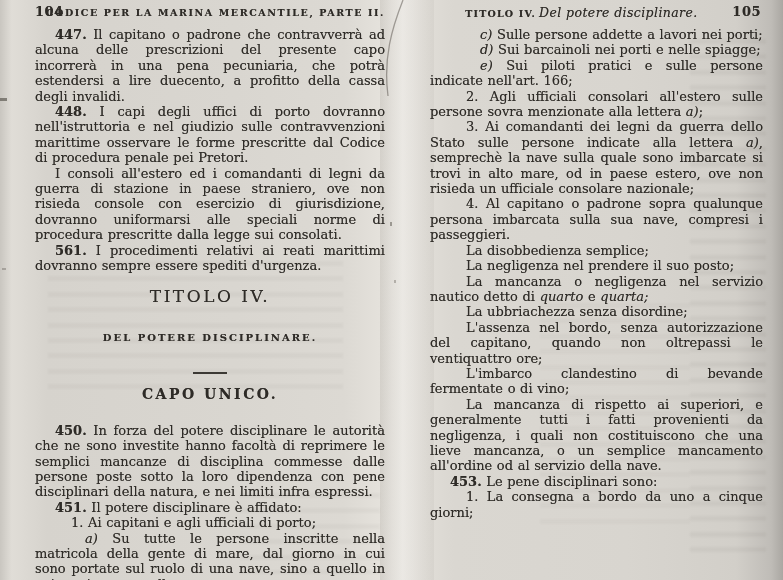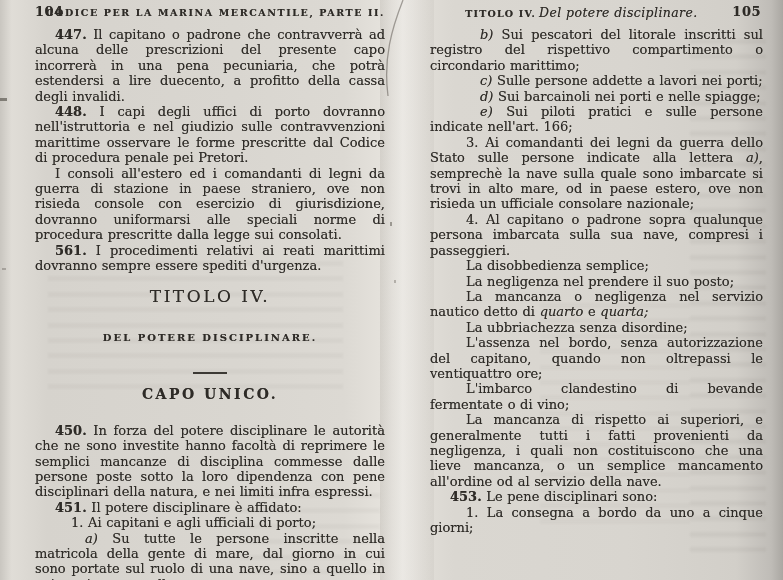--- a/index.html
+++ b/index.html
@@ -99,24 +99,24 @@
 
   <div class="col col-right">
     <div class="running running-right">
       <span class="rh-group">
         <span class="rh-titolo">TITOLO IV.</span>
         <span class="rh-subject">Del potere disciplinare.</span>
       </span>
       <span class="pagenum">105</span>
     </div>
     <div class="pbody" id="right-body">
-        <p class="para letter"><span class="ital">b)</span><span> Sui pescatori del litorale inscritti sul registro del rispettivo compartimento o circondario marittimo;</span></p>
         <p class="para letter"><span class="ital">c)</span><span> Sulle persone addette a lavori nei porti;</span></p>
         <p class="para letter"><span class="ital">d)</span><span> Sui barcainoli nei porti e nelle spiagge;</span></p>
         <p class="para letter"><span class="ital">e)</span><span> Sui piloti pratici e sulle persone indicate nell'art. 166;</span></p>
+        <p class="para item"><span>2. Agli ufficiali consolari all'estero sulle persone sovra menzionate alla lettera </span><span class="ital">a)</span><span>;</span></p>
         <p class="para item"><span>3. Ai comandanti dei legni da guerra dello Stato sulle persone indicate alla lettera </span><span class="ital">a)</span><span>, semprechè la nave sulla quale sono imbarcate si trovi in alto mare, od in paese estero, ove non risieda un ufficiale consolare nazionale;</span></p>
         <p class="para item"><span>4. Al capitano o padrone sopra qualunque persona imbarcata sulla sua nave, compresi i passeggieri.</span></p>
         <p class="para item"><span>La disobbedienza semplice;</span></p>
         <p class="para item"><span>La negligenza nel prendere il suo posto;</span></p>
         <p class="para item"><span>La mancanza o negligenza nel servizio nautico detto di </span><span class="ital">quarto</span><span> e </span><span class="ital">quarta;</span></p>
         <p class="para item"><span>La ubbriachezza senza disordine;</span></p>
         <p class="para item"><span>L'assenza nel bordo, senza autorizzazione del capitano, quando non oltrepassi le ventiquattro ore;</span></p>
         <p class="para item"><span>L'imbarco clandestino di bevande fermentate o di vino;</span></p>
         <p class="para item"><span>La mancanza di rispetto ai superiori, e generalmente tutti i fatti provenienti da negligenza, i quali non costituiscono che una lieve mancanza, o un semplice mancamento all'ordine od al servizio della nave.</span></p>
         <p class="para"><span class="bold">453.</span><span> Le pene disciplinari sono:</span></p>

